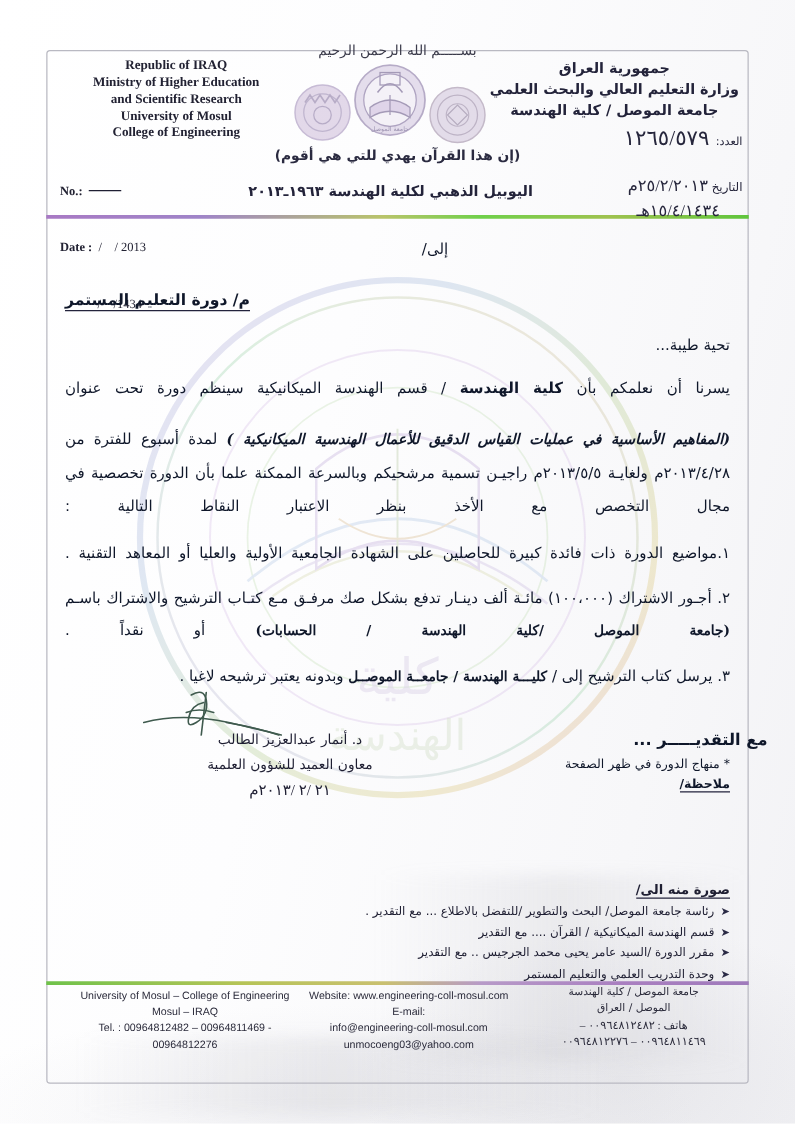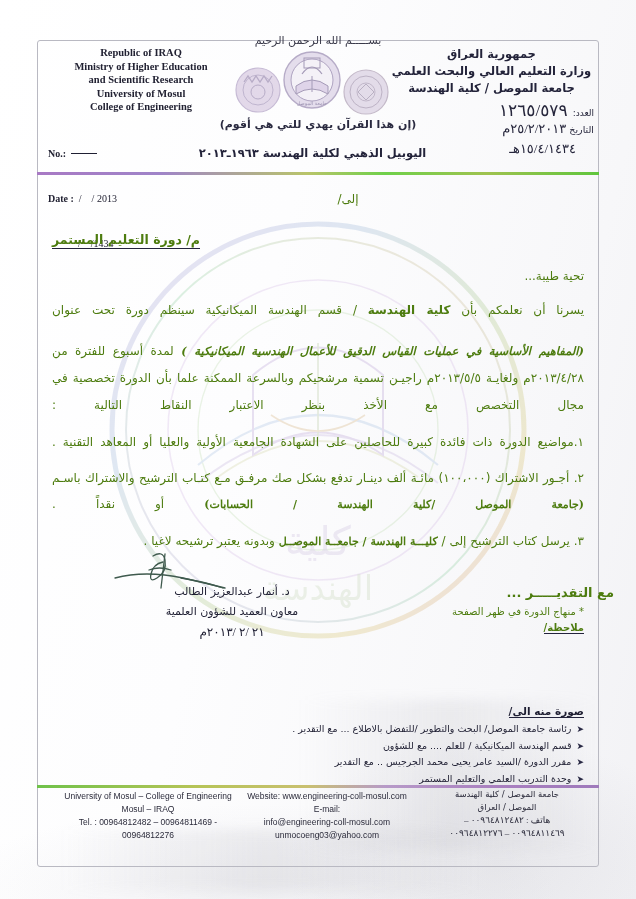--- a/index.html
+++ b/index.html
@@ -149,21 +149,21 @@
     text-align: right;
     font-family: "DejaVu Sans", sans-serif;
     color: #26263c;
   }
   .ar-no .lbl { font-size: 9px; }
   .ar-no .hand {
     font-size: 17px;
     letter-spacing: 2px;
     font-family: "Liberation Serif", serif;
   }
-  .ar-no .row2 { margin-top: 0; font-size: 9.5px; }
+  .ar-no .row2 { margin-top: 20px; font-size: 9.5px; }
   .ar-no .row3 { margin-top: 4px; font-size: 9.5px; padding-right: 18px; }
   .ar-no .hand-sm { font-size: 13px; font-family: "Liberation Serif", serif; }
 
   .jubilee {
     position: absolute;
     left: 185px; top: 146px;
     width: 255px;
     text-align: center;
     direction: rtl;
     font-family: "DejaVu Sans", sans-serif;
@@ -172,21 +172,21 @@
     color: #23233a;
   }
 
   
   .body {
     position: absolute;
     left: 52px; top: 186px;
     width: 532px;
     direction: rtl;
     font-family: "DejaVu Sans", sans-serif;
-    color: #4d7c0f;
+    color: #0f172a;
   }
 
   .to {
     text-align: center;
     font-size: 12px;
     margin-right: -60px;
     margin-top: 6px;
   }
 
   .subject {
@@ -501,21 +501,21 @@
 
 <div class="sign">
   <div>د. أنمار عبدالعزيز الطالب</div>
   <div>معاون العميد للشؤون العلمية</div>
   <div class="date">٢١ /٢ /٢٠١٣م</div>
 </div>
 
 <div class="cc">
   <div><span class="cc-head">صورة منه الى/</span></div>
   <div class="cc-item"><span class="mark">➤</span><span>رئاسة جامعة الموصل/ البحث والتطوير /للتفضل بالاطلاع ... مع التقدير .</span></div>
-  <div class="cc-item"><span class="mark">➤</span><span>قسم الهندسة الميكانيكية /  للعلم .... مع للشؤون</span></div>
+  <div class="cc-item"><span class="mark">➤</span><span>قسم الهندسة الميكانيكية /  القرآن .... مع التقدير</span></div>
   <div class="cc-item"><span class="mark">➤</span><span>مقرر الدورة /السيد عامر يحيى محمد الجرجيس .. مع التقدير</span></div>
   <div class="cc-item"><span class="mark">➤</span><span>وحدة التدريب العلمي والتعليم المستمر</span></div>
 </div>
 
 <div class="foot-en-left">
   <div>University of Mosul – College of Engineering</div>
   <div>Mosul – IRAQ</div>
   <div>Tel. : 00964812482 – 00964811469 -</div>
   <div>00964812276</div>
 </div>

